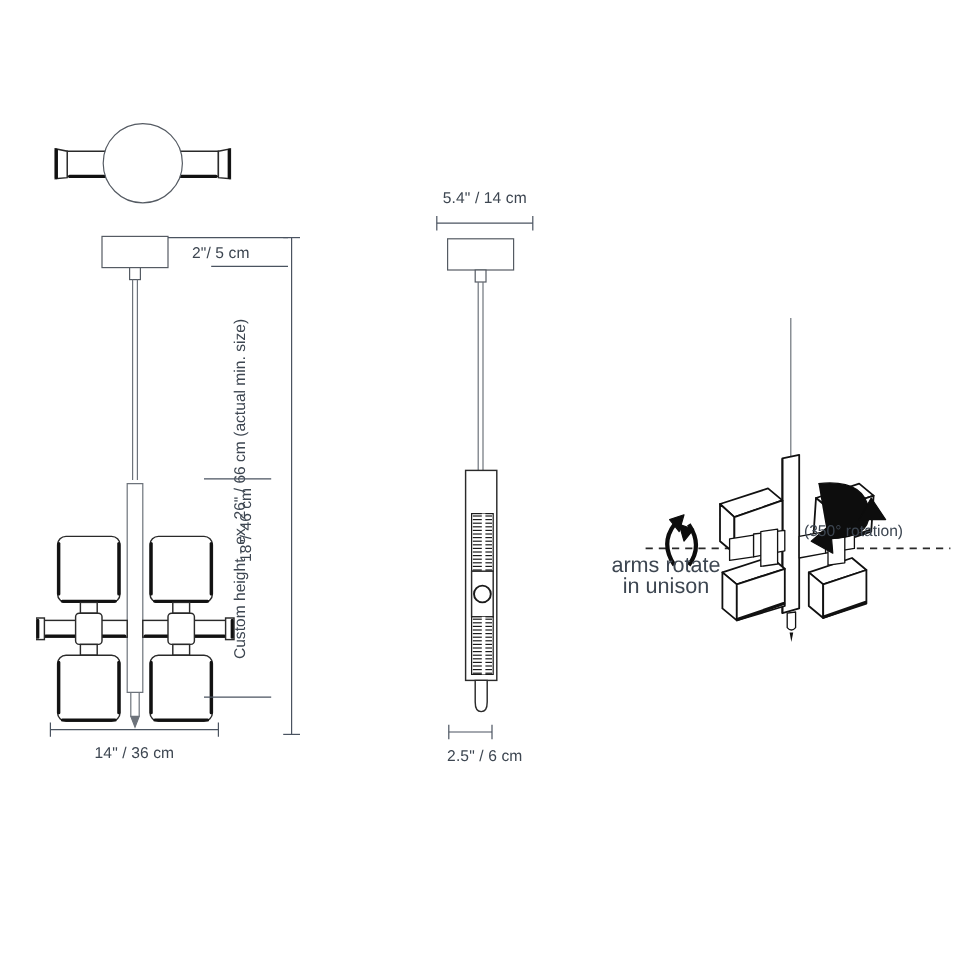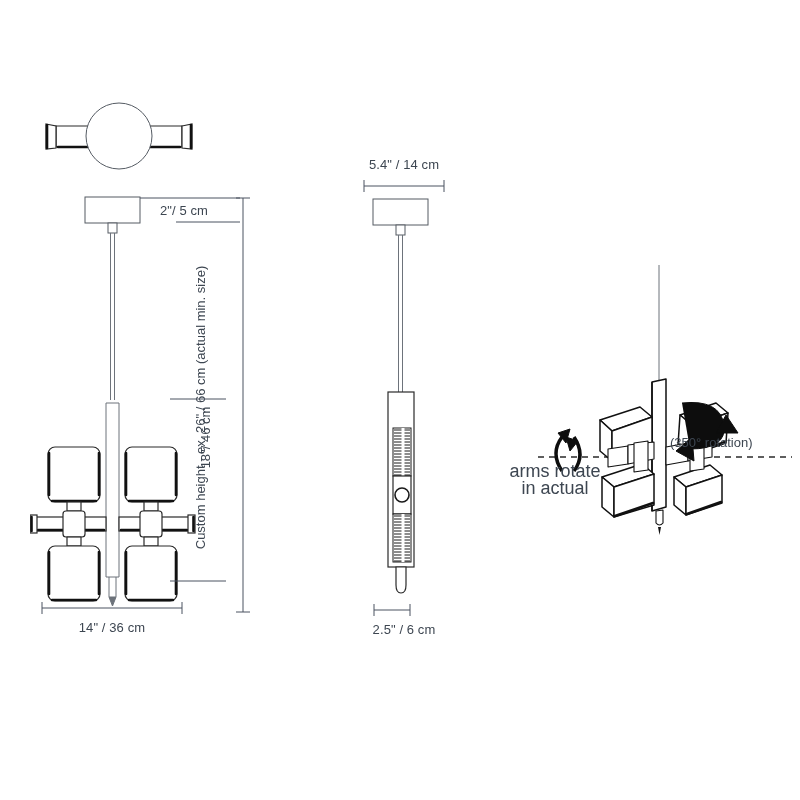--- a/index.html
+++ b/index.html
@@ -369,16 +369,16 @@
   </svg>
 
   <div style="position:absolute; left:670px; top:435px;
               font-family:'Liberation Sans',sans-serif; font-size:13px; color:#3d4651;
               white-space:nowrap;">(350° rotation)</div>
 
   <div style="position:absolute; left:500px; top:463px; width:110px; text-align:center;
               font-family:'Liberation Sans',sans-serif; font-size:18px; color:#3d4651;
               line-height:17px;">
     <div>arms rotate</div>
-    <div>in actual</div>
+    <div>in unison</div>
   </div>
 
 </div>
 
 </body></html>

